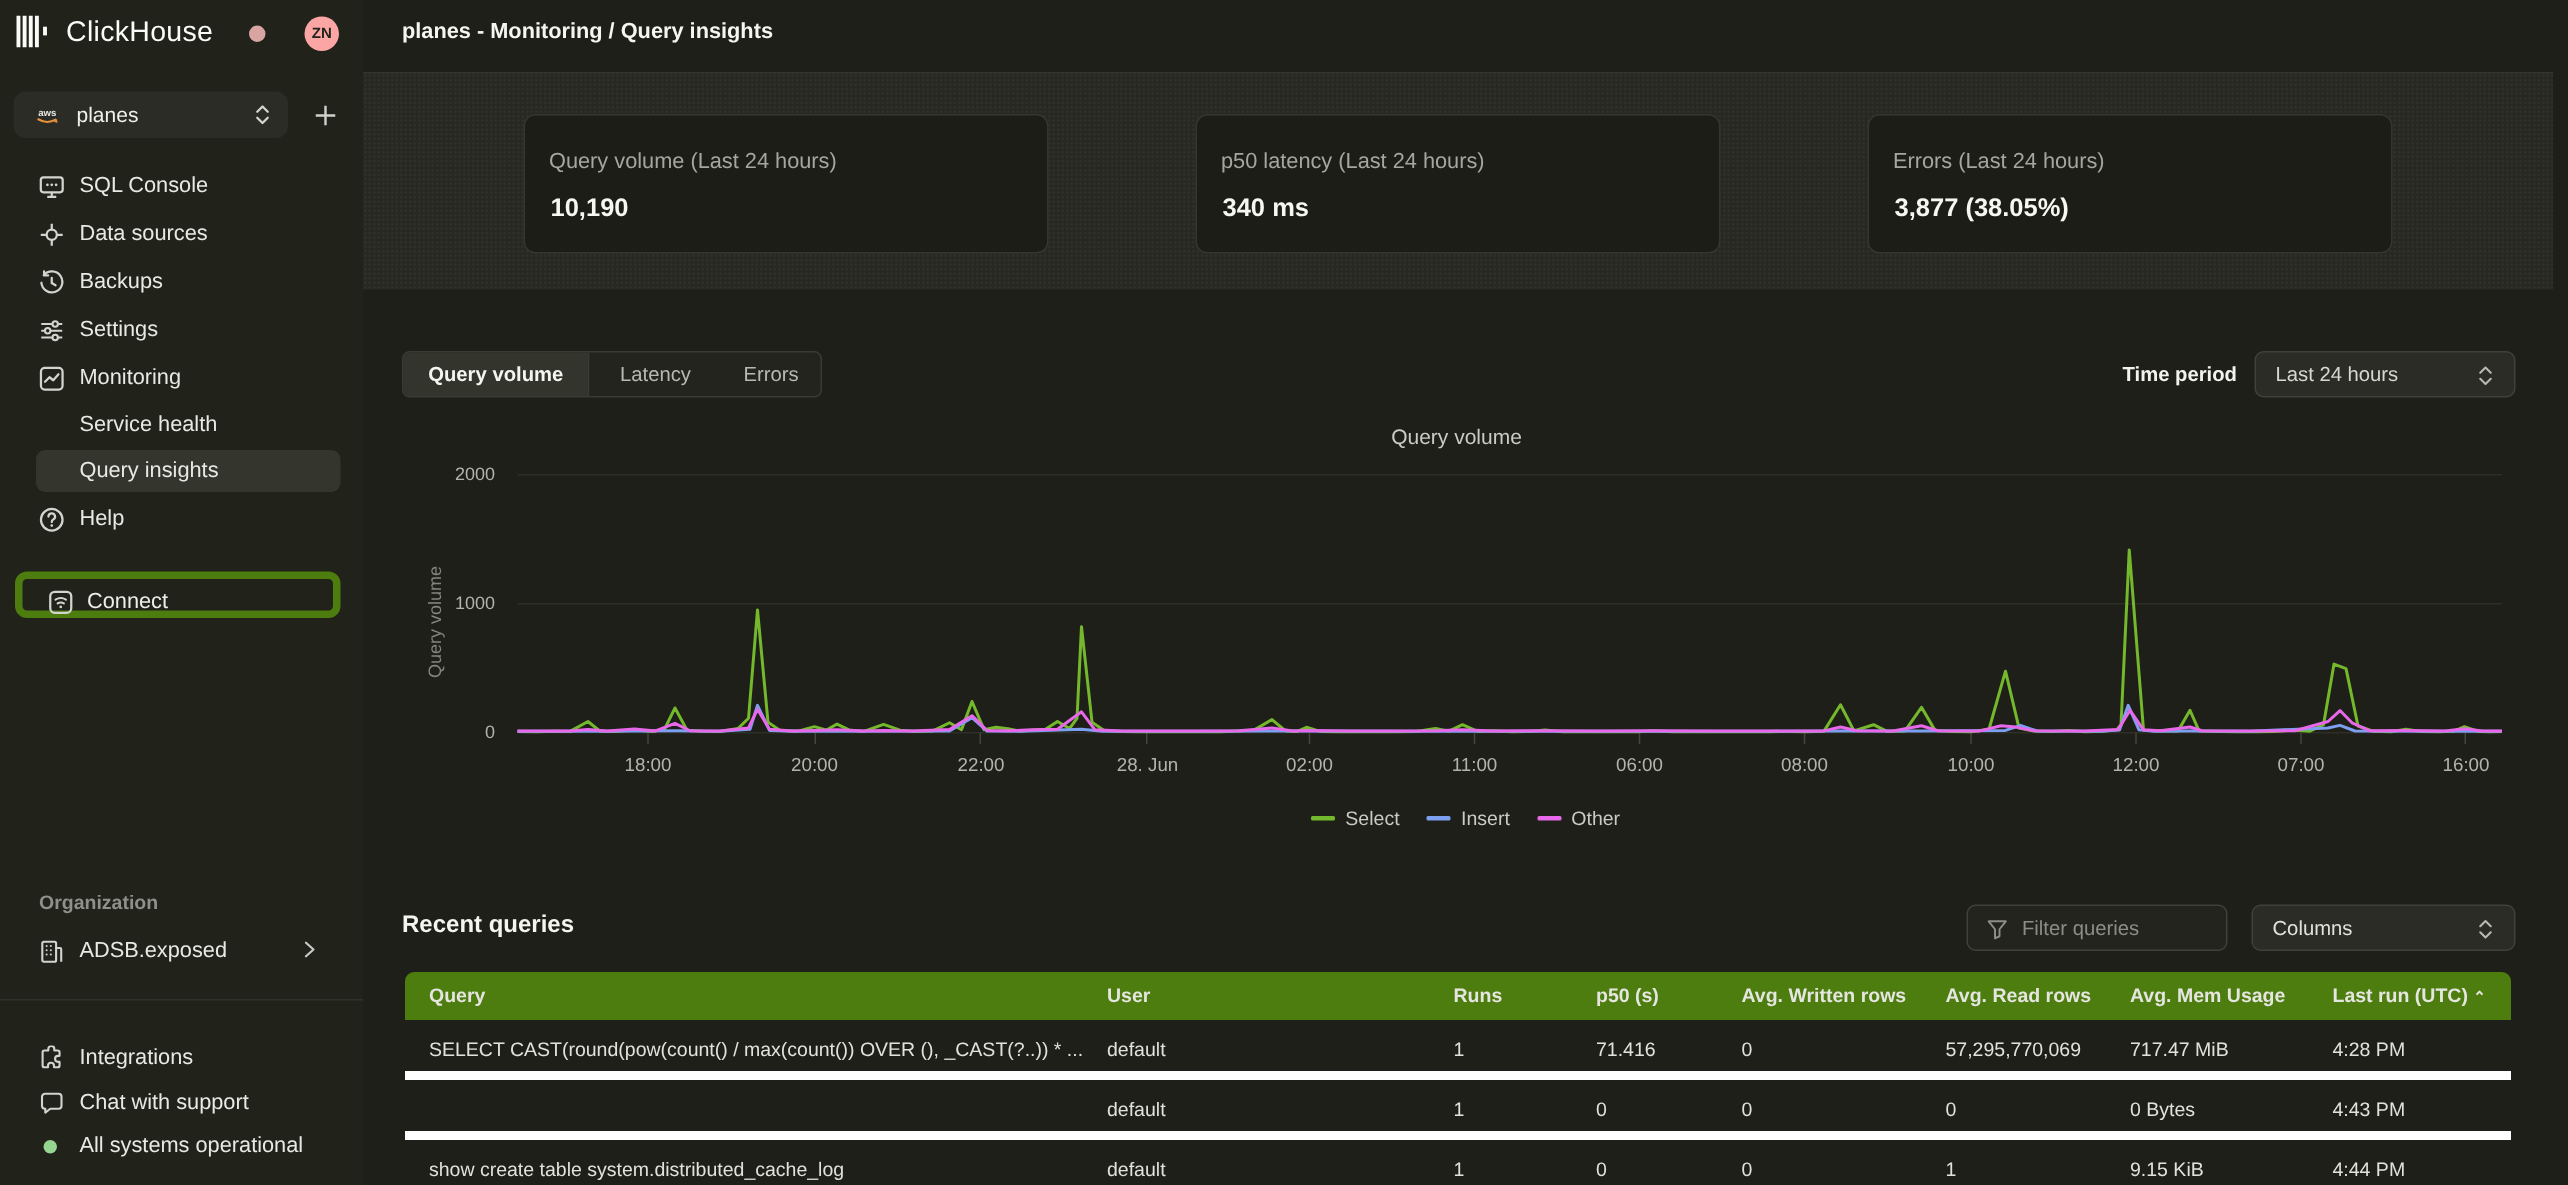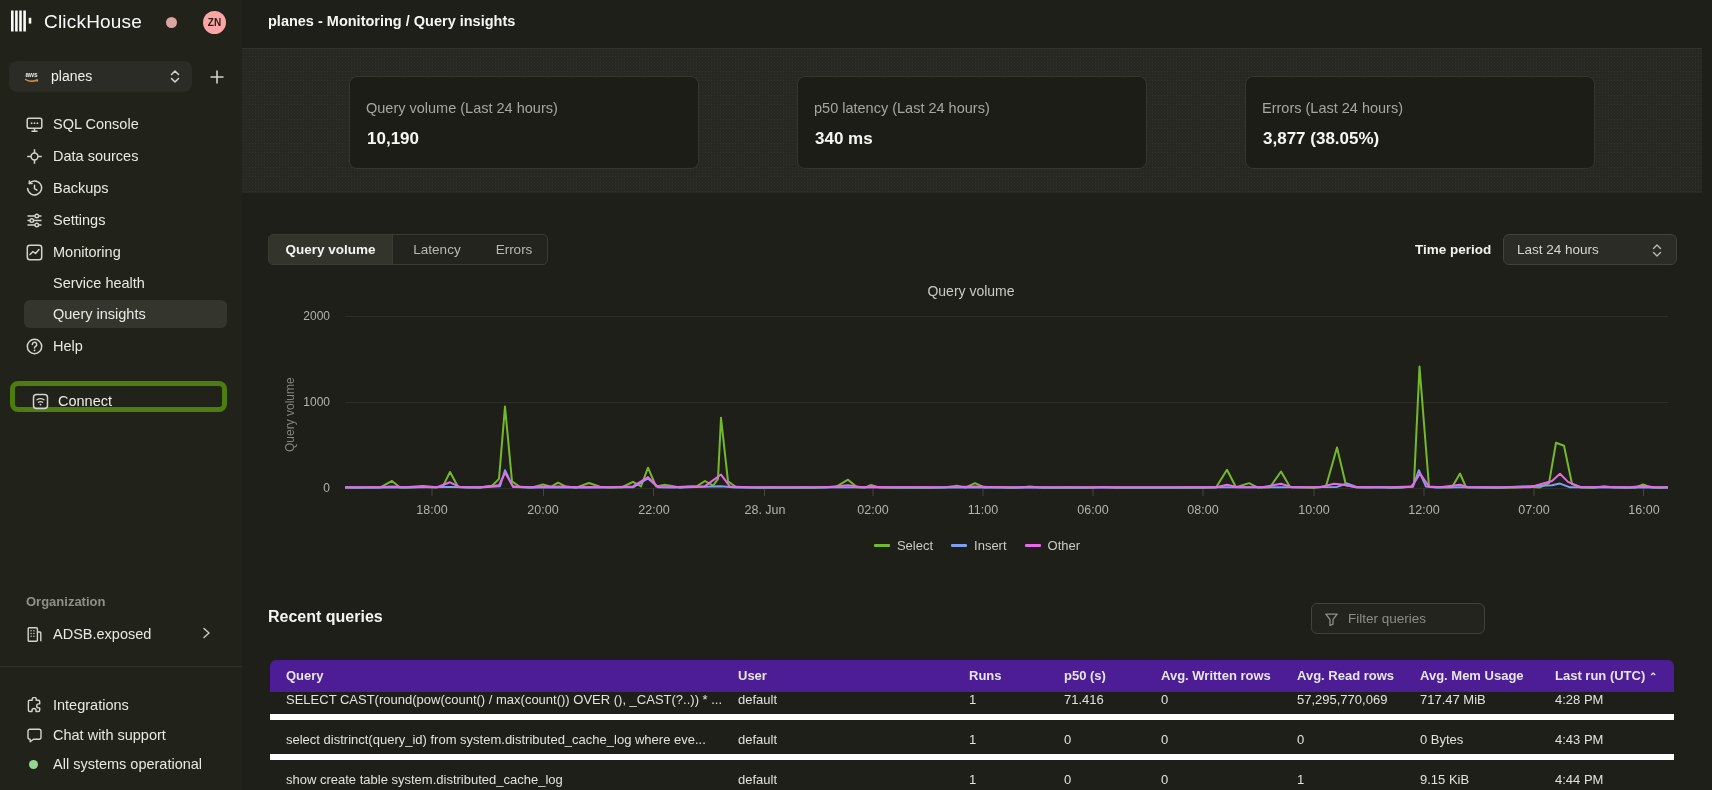--- a/index.html
+++ b/index.html
@@ -49,21 +49,21 @@
 #legend .sw { width:16px; height:2.5px; border-radius:1px; }
 
 
 #rq-title { position:absolute; left:26px; top:608px; font-size:16px; font-weight:bold; color:#f4f4f1; }
 #filter { left:1069px; top:603px; width:174px; background:#23241d; color:#8d8d87; }
 #filter .ph { position:absolute; left:36px; top:7px; }
 #columns { left:1259px; top:603px; width:176px; }
 #columns span { position:absolute; left:13px; top:7px; }
 
 #tbl { position:absolute; left:28px; top:648px; width:1404px; }
-#thead { position:absolute; left:0; top:12px; width:1404px; height:32px; background:#4c1d95; border-radius:6px 6px 0 0; }
+#thead { position:absolute; left:0; top:0; width:1404px; height:32px; background:#4d7c0f; border-radius:6px 6px 0 0; }
 .th { position:absolute; top:8px; font-size:13px; font-weight:bold; color:#e6e6e1; white-space:nowrap; }
 .row { position:absolute; left:0; width:1404px; height:40px; border-bottom:6px solid #ffffff; }
 .td { position:absolute; top:12px; font-size:13px; color:#e2e2dd; white-space:nowrap; }
 .c0{left:16px;} .c1{left:468px;} .c2{left:699px;} .c3{left:794px;} .c4{left:891px;} .c5{left:1027px;} .c6{left:1150px;} .c7{left:1285px;}
 
 svg text { font-family:"Liberation Sans", sans-serif; }
 </style>
 </head>
 <body>
 <div id="page">
@@ -269,20 +269,27 @@
       <div class="li"><div class="sw" style="background:#e868ea;"></div>Other</div>
     </div>
 
     <div id="rq-title">Recent queries</div>
     <div class="ddl" id="filter">
       <svg class="abs" style="left:12px; top:8px;" width="15" height="15" viewBox="0 0 15 15">
           <path d="M1.8 2.2 H13.2 L9 7.5 V12.2 L6 13.5 V7.5 Z" stroke="#8d8d87" stroke-width="1.3" fill="none" stroke-linejoin="round"></path>
         </svg>
       <span class="ph">Filter queries</span>
     </div>
+    <div class="ddl" id="columns">
+        <span style="color:#e2e2dd;">Columns</span>
+      <svg class="abs" style="left:149px; top:8px;" width="12" height="15" viewBox="0 0 12 15">
+        <path d="M2.5 5.5 L6 2 L9.5 5.5" stroke="#b9b9b3" stroke-width="1.4" fill="none" stroke-linecap="round" stroke-linejoin="round"></path>
+        <path d="M2.5 9.5 L6 13 L9.5 9.5" stroke="#b9b9b3" stroke-width="1.4" fill="none" stroke-linecap="round" stroke-linejoin="round"></path>
+      </svg>
+    </div>
 
     <div id="tbl">
       <div id="thead">
         <div class="th c0">Query</div>
         <div class="th c1">User</div>
         <div class="th c2">Runs</div>
         <div class="th c3">p50 (s)</div>
         <div class="th c4">Avg. Written rows</div>
         <div class="th c5">Avg. Read rows</div>
         <div class="th c6">Avg. Mem Usage</div>
@@ -292,21 +299,20 @@
         <div class="td c0">SELECT CAST(round(pow(count() / max(count()) OVER (), _CAST(?..)) * ...</div>
         <div class="td c1">default</div>
         <div class="td c2">1</div>
         <div class="td c3">71.416</div>
         <div class="td c4">0</div>
         <div class="td c5">57,295,770,069</div>
         <div class="td c6">717.47 MiB</div>
         <div class="td c7">4:28 PM</div>
       </div>
       <div class="row" style="top:72px;">
-        <div class="td c0">select distrinct(query_id) from system.distributed_cache_log where eve...</div>
         <div class="td c1">default</div>
         <div class="td c2">1</div>
         <div class="td c3">0</div>
         <div class="td c4">0</div>
         <div class="td c5">0</div>
         <div class="td c6">0 Bytes</div>
         <div class="td c7">4:43 PM</div>
       </div>
       <div class="row" style="top:112px;">
         <div class="td c0">show create table system.distributed_cache_log</div>

